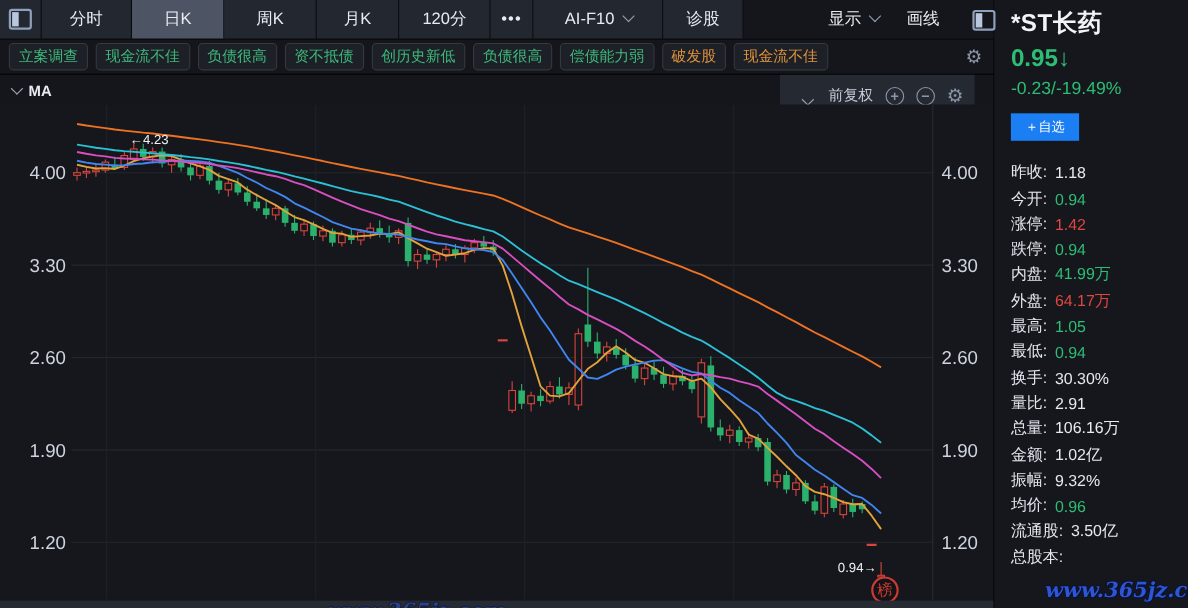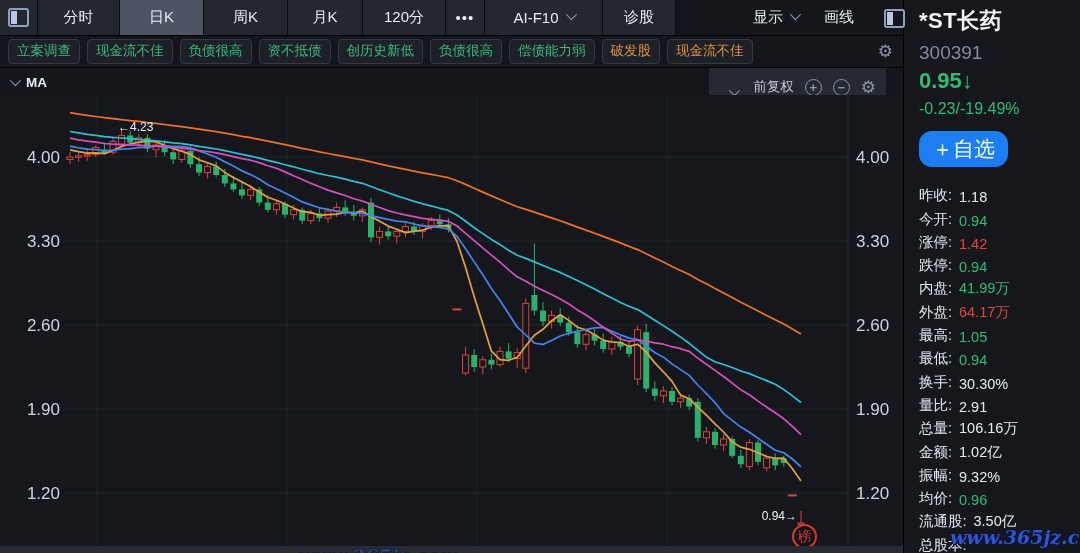--- a/index.html
+++ b/index.html
@@ -65,22 +65,22 @@
              font-weight:bold;font-style:italic;font-size:19px;color:#2e55d4;z-index:30;
              text-shadow:1px 0 #0a1334,-1px 0 #0a1334,0 1px #0a1334,0 -1px #0a1334,1px 1px #0a1334;}
   .wm-main{left:950px;top:526px;}
   .wm-cut{left:298px;top:545px;opacity:.55;}
   
   .quote{width:176px;background:#15171c;padding:6px 0 0 15px;box-sizing:border-box;position:relative;}
   .q-name{color:#f2f4f8;font-size:22px;font-weight:bold;letter-spacing:.5px;}
   .q-code{color:#828c9c;font-size:19px;margin-top:6px;}
   .q-price{font-size:22px;font-weight:bold;margin-top:4px;}
   .q-change{font-size:16px;margin-top:6px;}
-  .q-btn{display:inline-block;margin-top:13px;background:#1b7ef2;color:#fff;font-size:21px;
-         padding:4px 13px;border-radius:13px;cursor:pointer;}
+  .q-btn{display:inline-block;margin-top:13px;background:#1b7ef2;color:#fff;font-size:12px;
+         padding:4px 13px;border-radius:0;cursor:pointer;}
   .stats{margin-top:15px;}
   .stat{display:flex;font-size:14.5px;height:23.3px;align-items:flex-end;white-space:nowrap;}
   .stat .sl{color:#e2e6ed;}
   .stat .sv{margin-left:7px;}
   .v-white{color:#e6eaf0}.v-green{color:#2dbd74}.v-red{color:#e04640}
   .green{color:#2dbd74}
   .corner-icon{position:absolute;left:884px;top:9px;z-index:5;}
 </style>
 </head>
 <body>
@@ -355,21 +355,20 @@
         <div class="ytick right" style="top: 221px;">2.60</div>
         <div class="ytick left" style="top: 305px;">1.90</div>
         <div class="ytick right" style="top: 305px;">1.90</div>
         <div class="ytick left" style="top: 389px;">1.20</div>
         <div class="ytick right" style="top: 389px;">1.20</div>
       </div>
   </div>
 
   <aside class="quote">
     <div class="q-name">*ST长药</div>
-    <div class="q-code">300391</div>
     <div class="q-price green"><span>0.95</span><span>↓</span></div>
     <div class="q-change green">-0.23/-19.49%</div>
     <div class="q-btn">＋自选</div>
     <div class="stats" id="stats">
         <div class="stat">
           <span class="sl">昨收:</span>
           <span class="sv v-white">1.18</span>
         </div>
         <div class="stat">
           <span class="sl">今开:</span>

